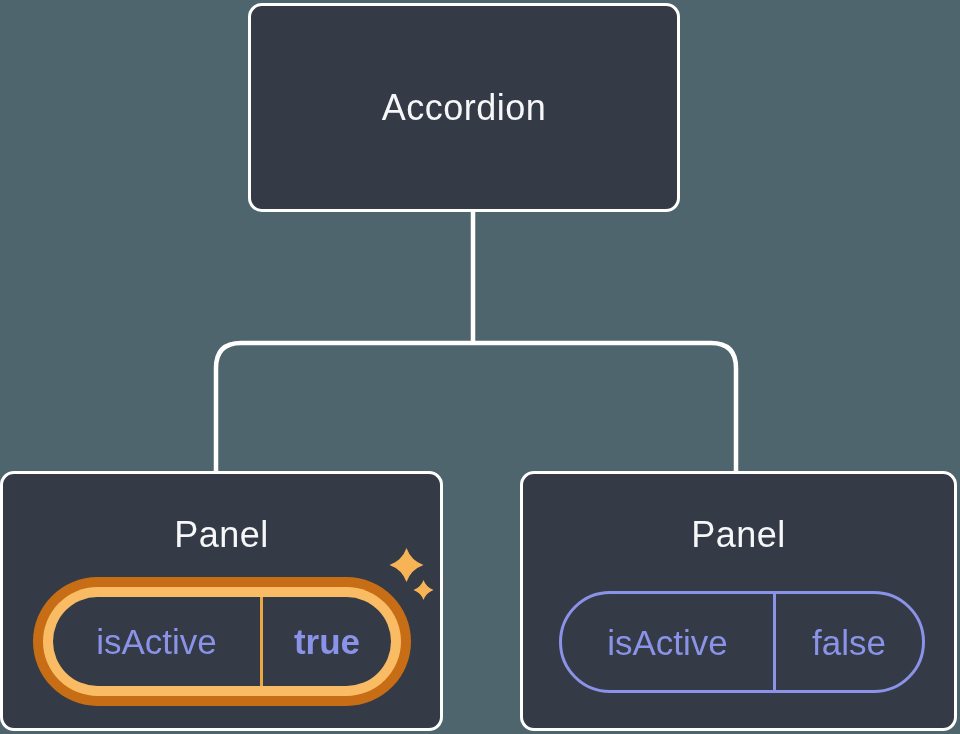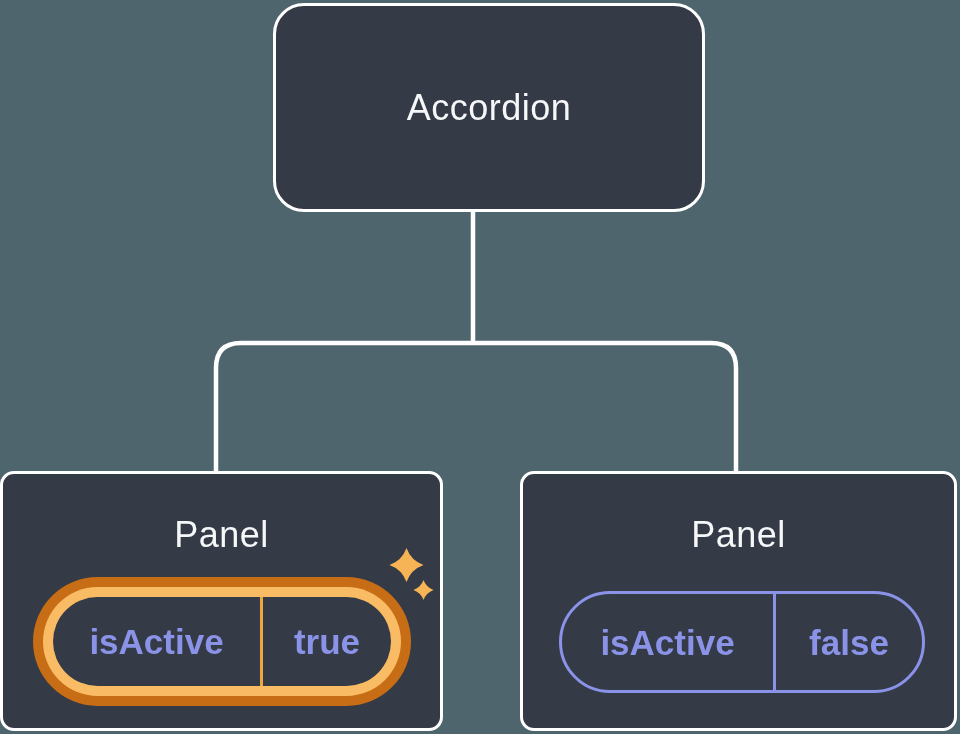--- a/index.html
+++ b/index.html
@@ -18,23 +18,23 @@
     pointer-events: none;
   }
   .node {
     position: absolute;
     background: #343a46;
     border: 3px solid #ffffff;
     border-radius: 14px;
     box-sizing: border-box;
   }
   .node-accordion {
-    left: 273px; top: 3px;
+    left: 248px; top: 3px;
     width: 432px; height: 209px;
-    display: flex; align-items: center; justify-content: center; border-radius: 31px;
+    display: flex; align-items: center; justify-content: center;
   }
   .node-panel-left {
     left: 0px; top: 471px;
     width: 443px; height: 260px;
   }
   .node-panel-right {
     left: 520px; top: 471px;
     width: 437px; height: 260px;
   }
   .node-title {
@@ -77,21 +77,20 @@
     overflow: hidden;
     box-sizing: border-box;
   }
   .pill-cell {
     display: flex;
     align-items: center;
     justify-content: center;
     color: #8a93e8;
     font-size: 35px;
     line-height: 1;
-    font-weight: bold;
   }
   .pill-inner .cell-key {
     width: 207px;
     border-right: 3px solid #eda640;
   }
   .pill-inner .cell-value { flex: 1; font-weight: 700; }
   
   .pill-plain {
     position: absolute;
     left: 36px; top: 117px;         

